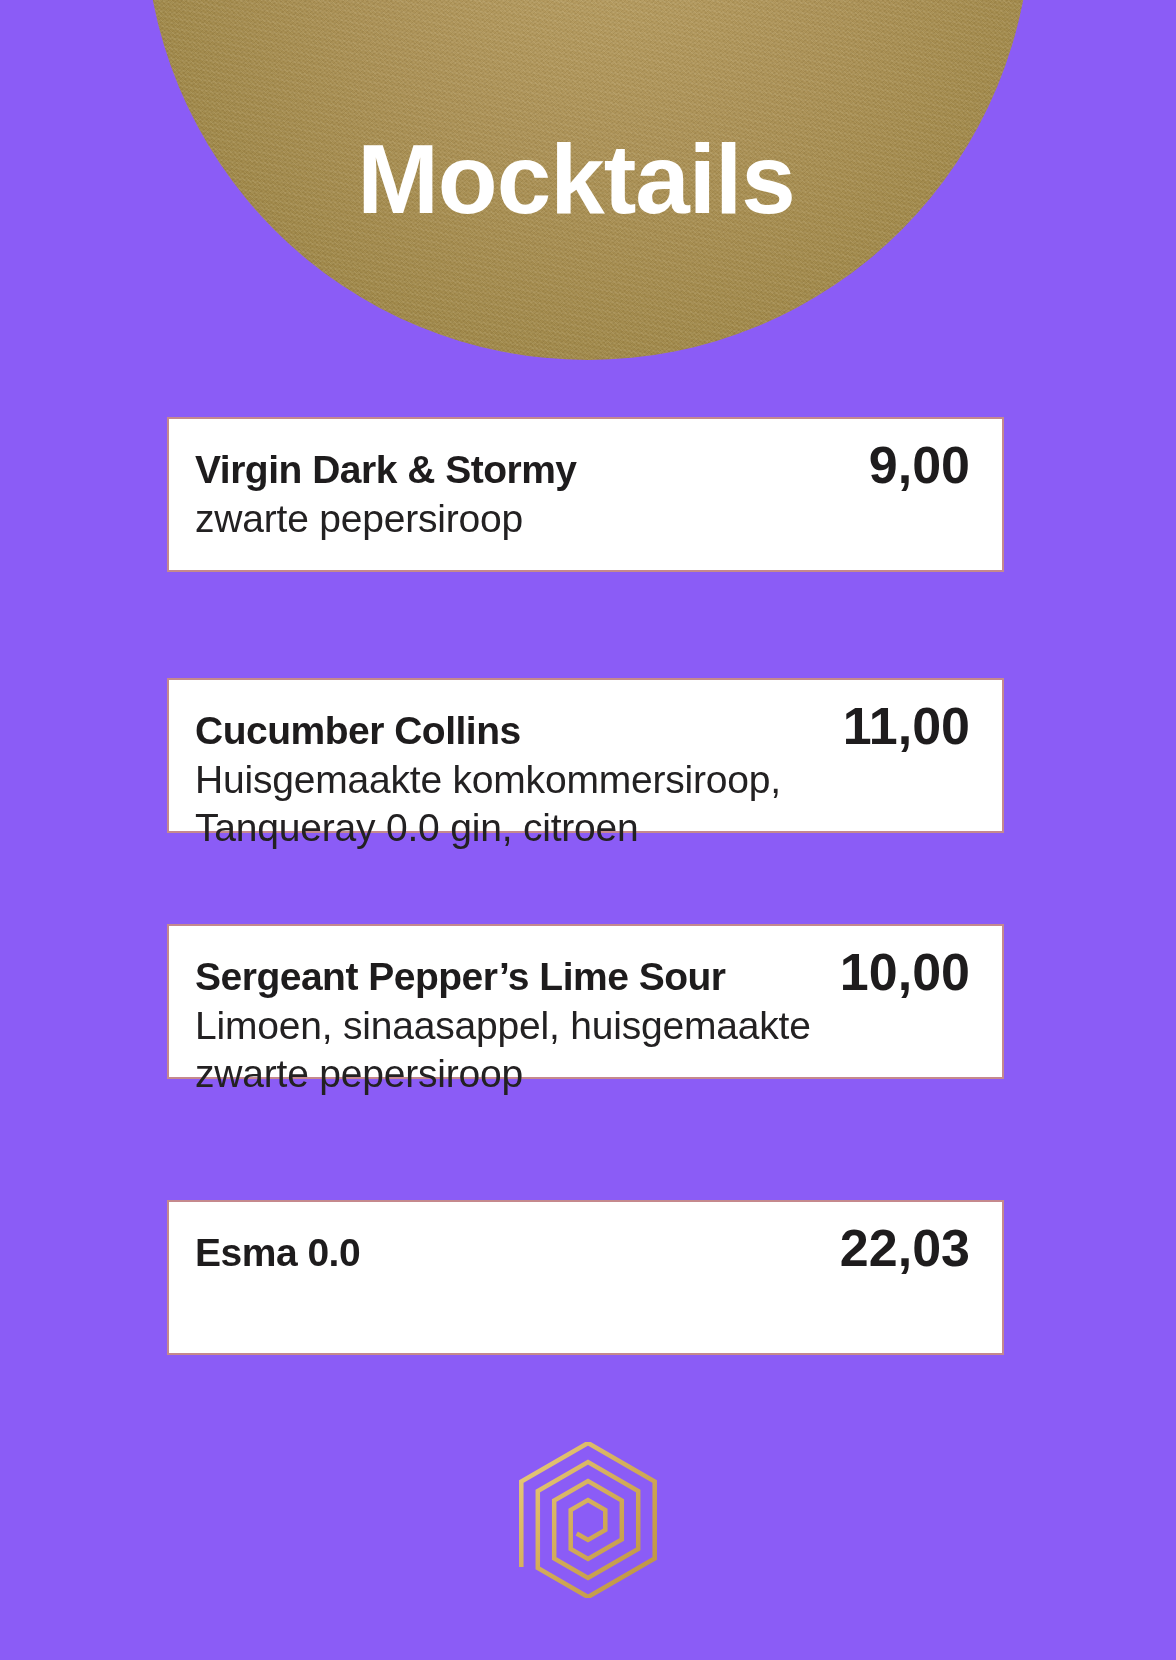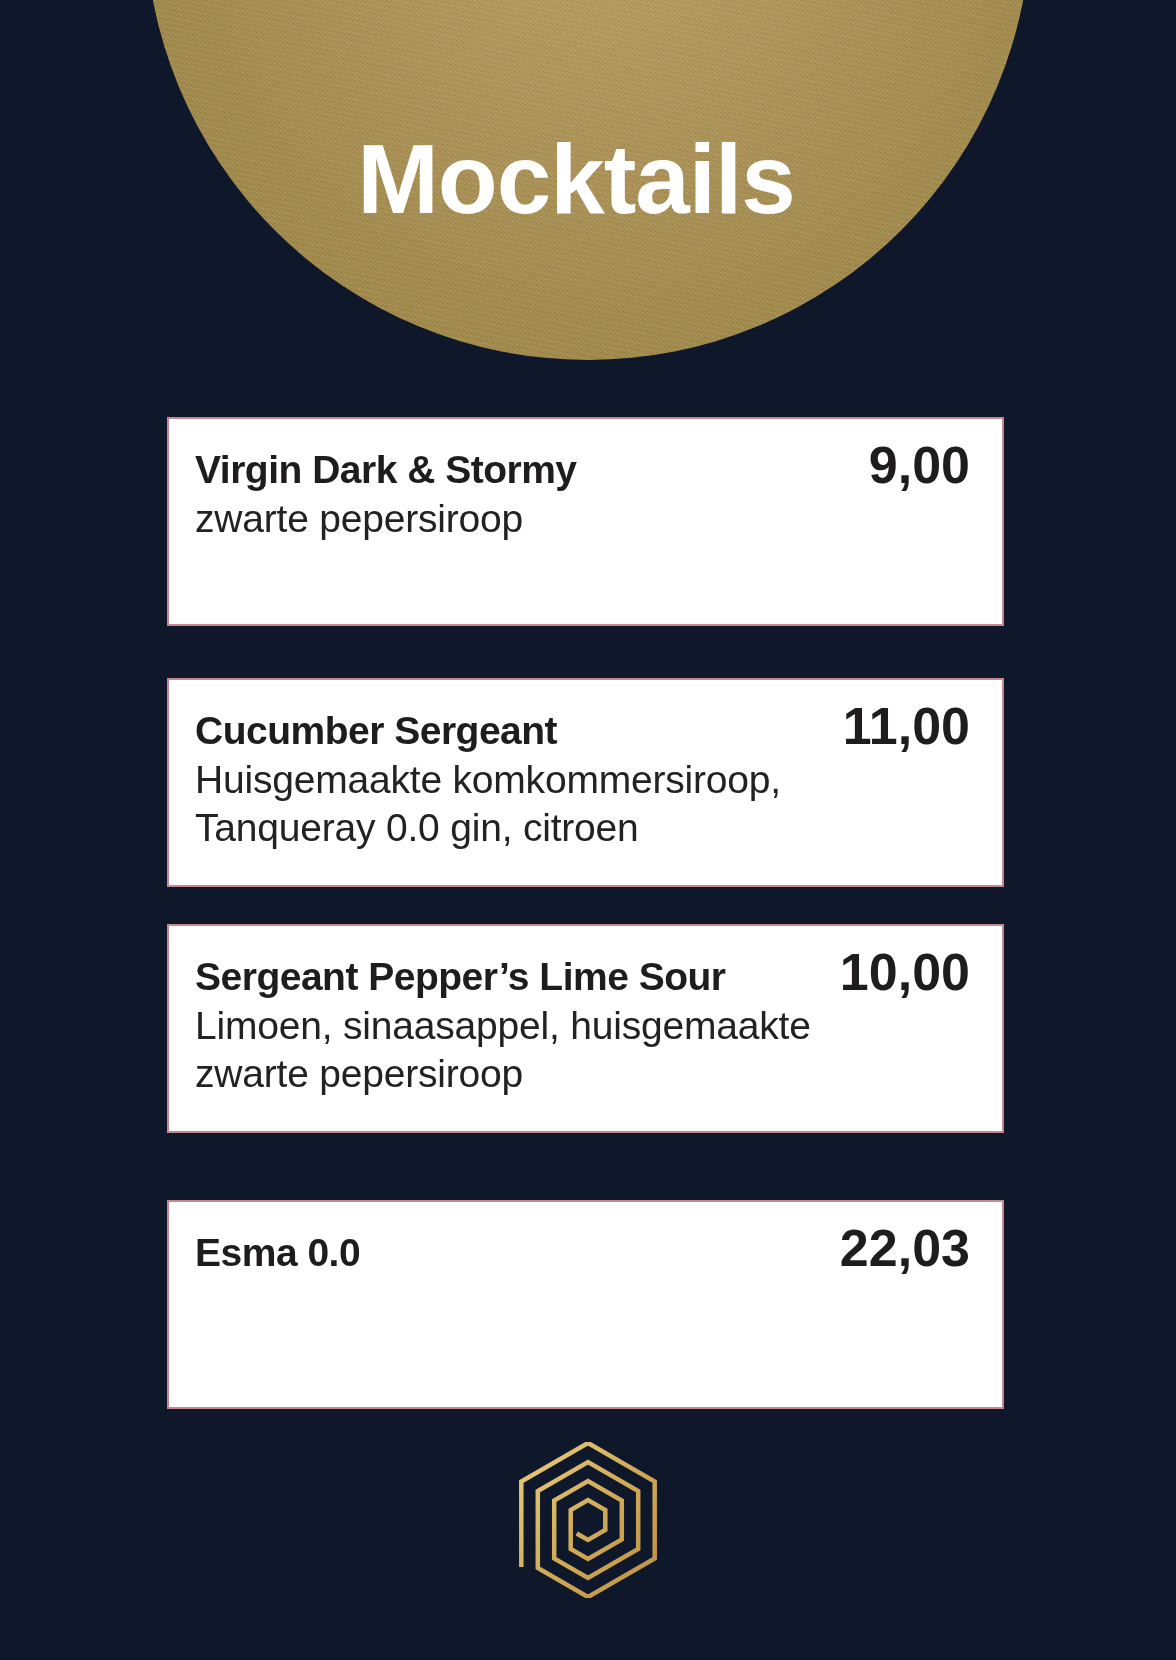--- a/index.html
+++ b/index.html
@@ -3,21 +3,21 @@
 <meta charset="utf-8">
 <style>
   * { margin:0; padding:0; box-sizing:border-box; }
   html,body { background:#ffffff; }
   body {
     width:1176px; height:1660px;
     position:relative;
     overflow:hidden;
     font-family:"Liberation Sans", sans-serif;
   }
-  .page { position:absolute; inset:0; background:#0f172a; }
+  .page { position:absolute; inset:0; background:#8b5cf6; }
 
   
   .gold-circle {
     position:absolute;
     left:145px; top:-526px;
     width:886px; height:886px;
     border-radius:50%;
     background:
       radial-gradient(circle at 52% 48%, #b89e63 0%, #ab9156 40%, #a0884a 70%, #937c3f 100%);
   }
@@ -41,21 +41,21 @@
     font-weight:bold;
     letter-spacing:-1px;
     color:#ffffff;
   }
 
   
   .card {
     position:absolute;
     left:167px;
     width:837px;
-    height:209px;
+    height:155px;
     border:2px solid #c5898d;
     background:#ffffff;
     padding:22px 32px 0 26px;
     color:#1e1c1d;
   }
   .card-row {
     display:flex;
     justify-content:space-between;
     align-items:baseline;
   }
@@ -105,21 +105,21 @@
       <span class="item-name">Virgin Dark &amp; Stormy</span>
       <span class="item-price">9,00</span>
     </div>
     <div class="item-desc">
       <span class="desc-line">zwarte pepersiroop</span>
     </div>
   </section>
 
   <section class="card card-2">
     <div class="card-row">
-      <span class="item-name">Cucumber Sergeant</span>
+      <span class="item-name">Cucumber Collins</span>
       <span class="item-price">11,00</span>
     </div>
     <div class="item-desc">
       <span class="desc-line">Huisgemaakte komkommersiroop,</span>
       <span class="desc-line">Tanqueray 0.0 gin, citroen</span>
     </div>
   </section>
 
   <section class="card card-3">
     <div class="card-row">

